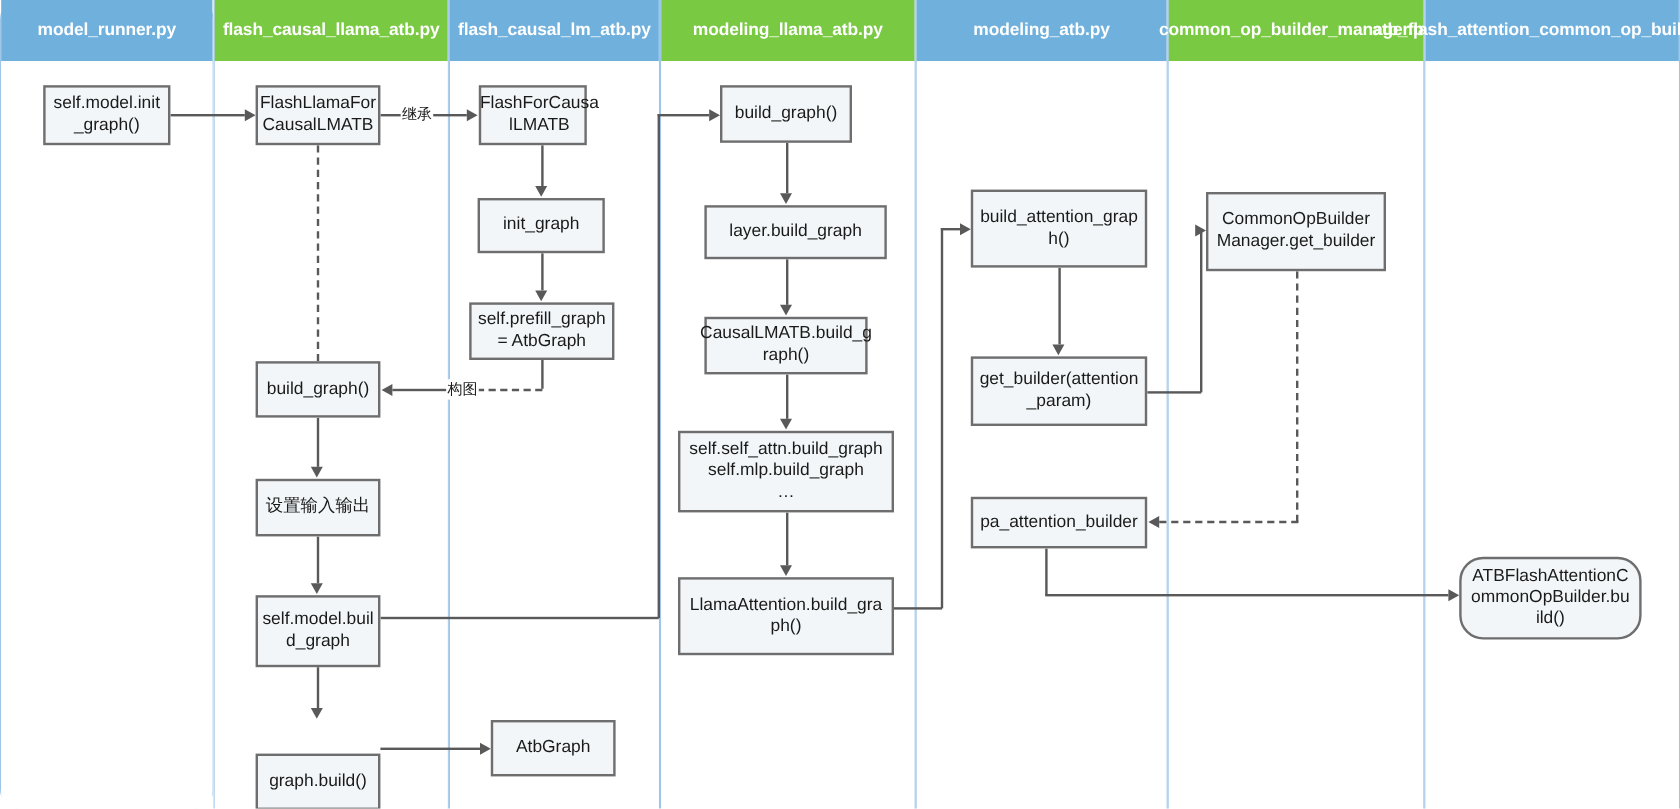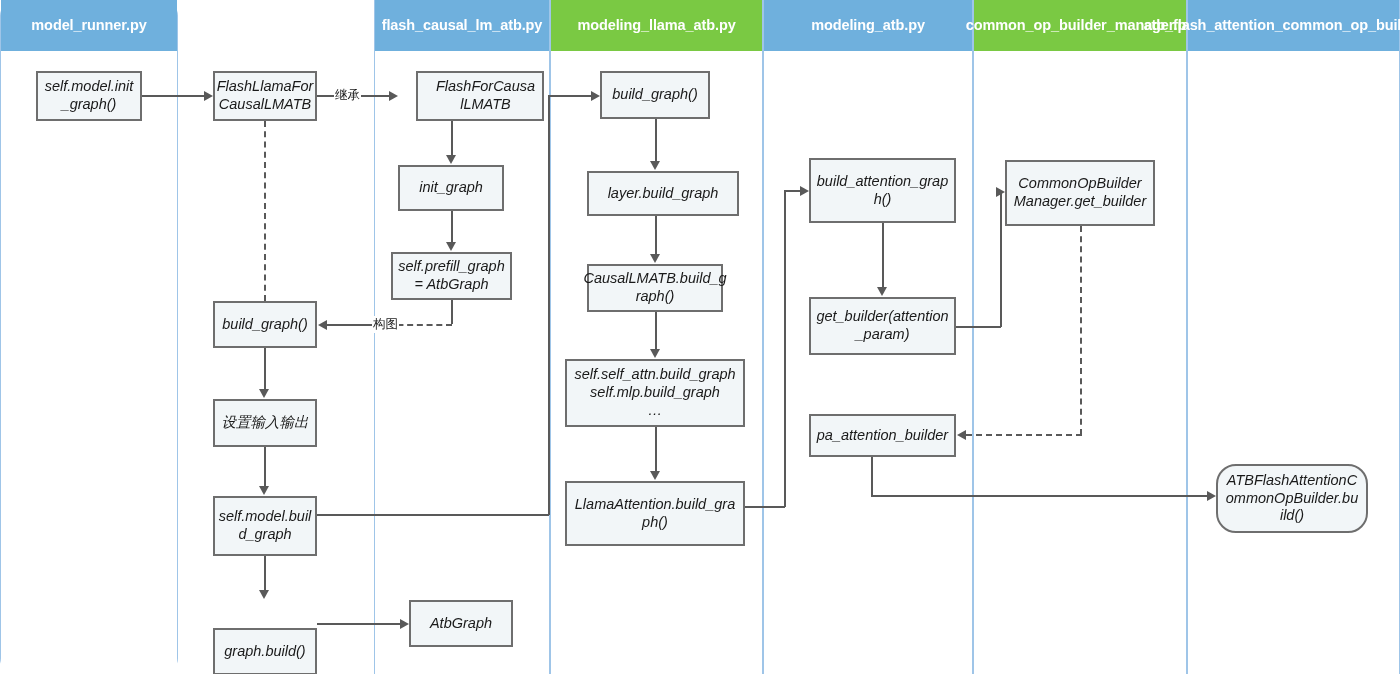--- a/index.html
+++ b/index.html
@@ -64,21 +64,20 @@
     display: flex;
     align-items: center;
     justify-content: center;
     text-align: center;
     font-size: 14.5px;
     color: #1a1a1a;
     line-height: 1.22;
     padding: 2px 4px;
     white-space: pre-line;
     z-index: 5;
-    font-style: italic;
   }
 
   
   .seg {
     position: absolute;
     background: #595959;
     z-index: 3;
   }
   .seg.h { height: 1.6px; }
   .seg.v { width: 1.6px; }
@@ -139,20 +138,24 @@
 </style>
 </head>
 <body>
 
 <div id="canvas">
 
   <div class="lane lane-blue" style="left:0px;width:178px;border-radius:16px;">
     <div class="lane-header">model_runner.py</div>
     <div class="lane-body"></div>
   </div>
+  <div class="lane lane-green" style="left:178px;width:196px;">
+    <div class="lane-header">flash_causal_llama_atb.py</div>
+    <div class="lane-body"></div>
+  </div>
   <div class="lane lane-blue" style="left:374px;width:176px;">
     <div class="lane-header">flash_causal_lm_atb.py</div>
     <div class="lane-body"></div>
   </div>
   <div class="lane lane-green" style="left:550px;width:213px;">
     <div class="lane-header">modeling_llama_atb.py</div>
     <div class="lane-body"></div>
   </div>
   <div class="lane lane-blue" style="left:763px;width:210px;">
     <div class="lane-header">modeling_atb.py</div>
@@ -235,21 +238,21 @@
   <div class="arrow left" style="left:957px;top:430px;"></div>
 
   <div class="seg v" style="left:871px;top:457px;height:39px;"></div>
   <div class="seg h" style="left:871px;top:495px;width:336px;"></div>
   <div class="arrow right" style="left:1207px;top:491px;"></div>
 
   <div class="node" style="left:36px;top:71px;width:106px;height:50px;">self.model.init
 _graph()</div>
   <div class="node" style="left:213px;top:71px;width:104px;height:50px;">FlashLlamaFor
 CausalLMATB</div>
-  <div class="node" style="left:416px;top:71px;width:128px;height:50px;padding-left:15px;">FlashForCausa
+  <div class="node" style="left:399px;top:71px;width:90px;height:50px;padding-left:15px;">FlashForCausa
 lLMATB</div>
   <div class="node" style="left:398px;top:165px;width:106px;height:46px;">init_graph</div>
   <div class="node" style="left:391px;top:252px;width:121px;height:48px;">self.prefill_graph
 = AtbGraph</div>
   <div class="node" style="left:213px;top:301px;width:104px;height:47px;">build_graph()</div>
   <div class="node" style="left:213px;top:399px;width:104px;height:48px;">设置输入输出</div>
   <div class="node" style="left:213px;top:496px;width:104px;height:60px;">self.model.buil
 d_graph</div>
   <div class="node" style="left:213px;top:628px;width:104px;height:47px;">graph.build()</div>
   <div class="node" style="left:409px;top:600px;width:104px;height:47px;">AtbGraph</div>

